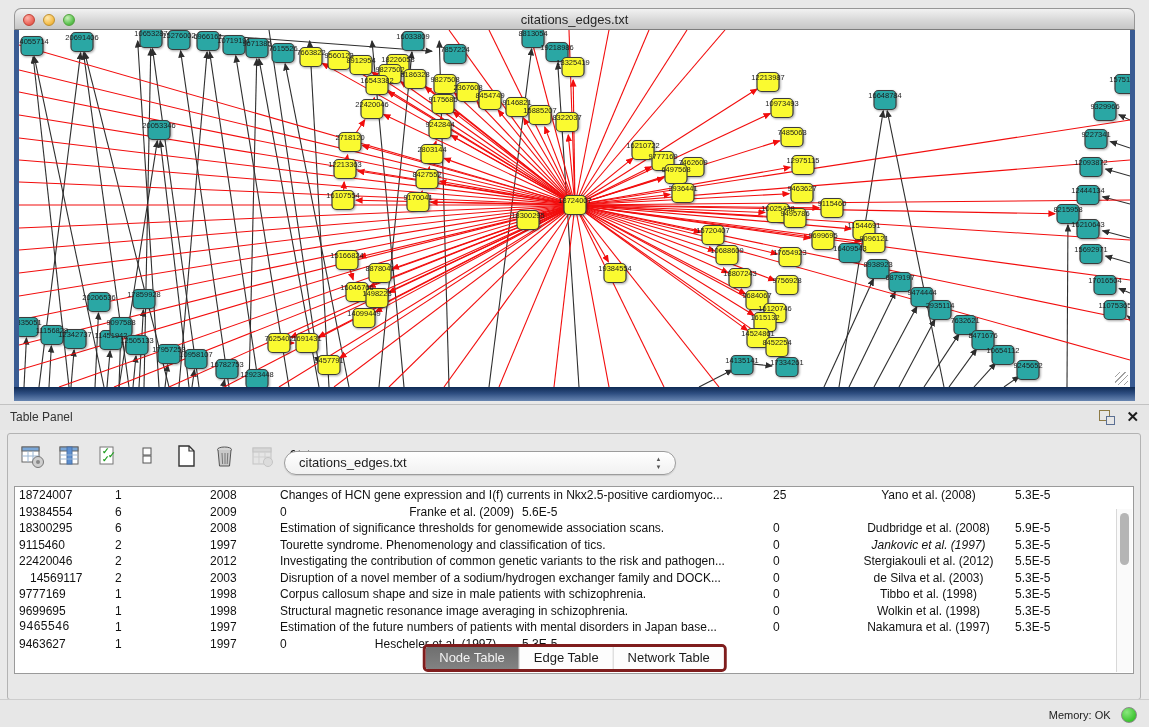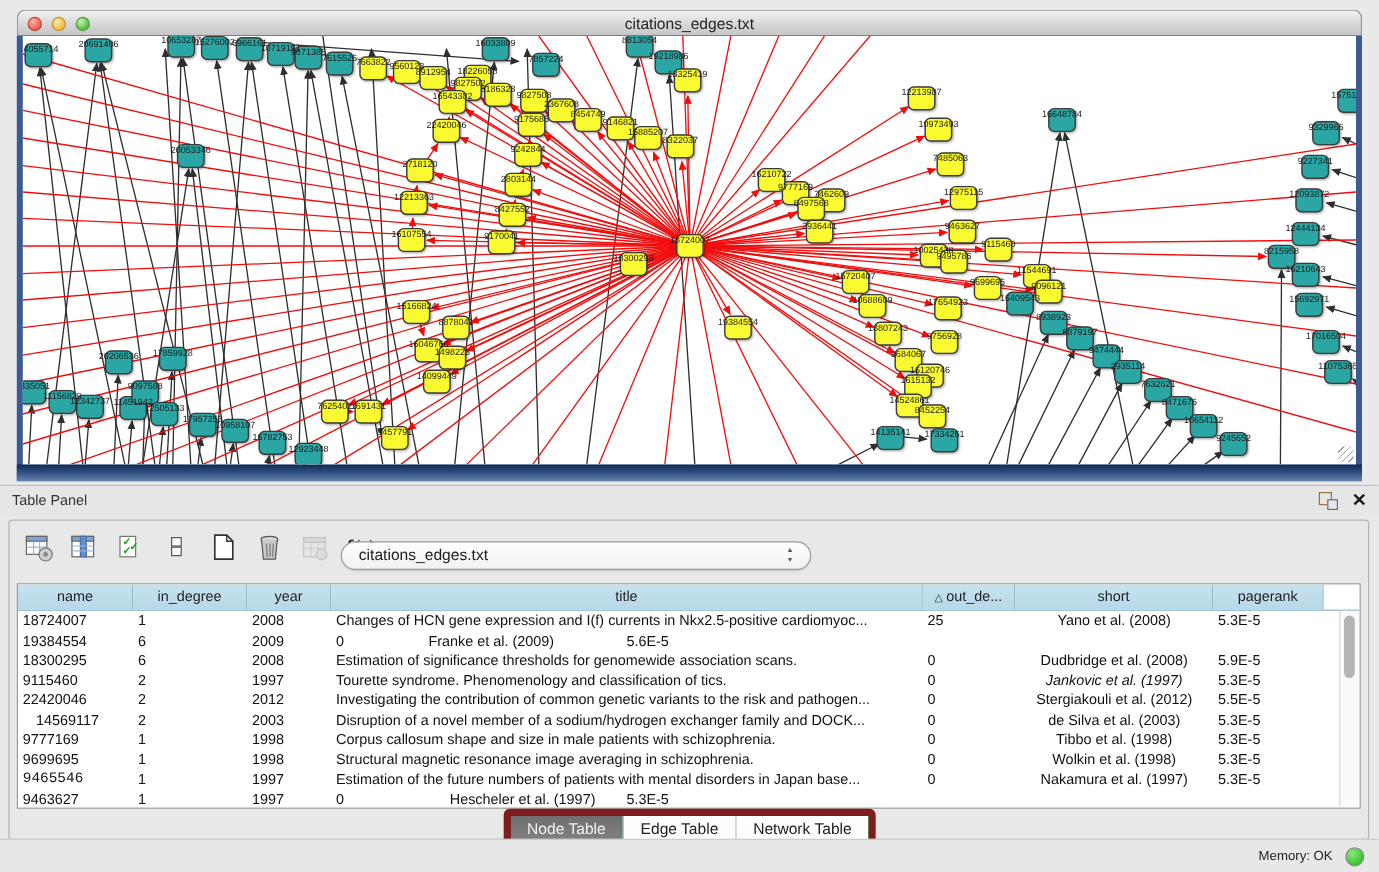--- a/index.html
+++ b/index.html
@@ -53,22 +53,22 @@
   .th{box-sizing:border-box;height:21px;line-height:20px;text-align:center;font-size:12px;color:#1e1e1e;
     background:linear-gradient(180deg,#c7e2ef,#b7d8e8);border-right:1px solid #96b9ca;overflow:hidden;white-space:nowrap}
   .sort-glyph{font-size:9px;margin-right:3px;color:#16323f}
   .tr{display:flex;height:16.5px}
   .td{box-sizing:border-box;height:16.5px;line-height:16.5px;font-size:12px;color:#111;
       padding:0 4px;overflow:hidden;white-space:nowrap}
   #vscroll{position:absolute;right:1px;top:22px;width:15px;bottom:1px;background:#fafafa;border-left:1px solid #d8d8d8}
   #vthumb{position:absolute;left:3px;top:4px;width:9px;height:52px;border-radius:5px;background:#b5b5b5}
 
   
-  #seg-tabs{position:absolute;left:50%;transform:translateX(-50%);top:674px;height:22px;display:flex;
-    border:6px solid #7f1d1d;border-radius:5px;overflow:hidden;background:#15803d;box-shadow:0 1px 0 rgba(255,255,255,.7)}
+  #seg-tabs{position:absolute;left:50%;transform:translateX(-50%);top:644px;height:22px;display:flex;
+    border:3px solid #7f1d1d;border-radius:5px;overflow:hidden;background:#ffffff;box-shadow:0 1px 0 rgba(255,255,255,.7)}
   .seg{height:22px;line-height:22px;padding:0 14px;font-size:13px;color:#1c1c1c;background:#fdfdfd;border-right:1px solid #c9c9c9}
   .seg:last-child{border-right:none}
   .seg.active{background:linear-gradient(180deg,#6f6f6f,#828282);color:#f2f2f2}
 
   
   #statusbar{position:absolute;left:0;bottom:0;width:1149px;height:27px;background:#e7e7e7;border-top:1px solid #cdcdcd}
   #memory-chip{position:absolute;right:12px;top:5px;height:16px}
   #memory-label{display:inline-block;vertical-align:middle;font-size:11px;color:#222;margin-right:6px}
   #memory-dot{display:inline-block;vertical-align:middle;width:14px;height:14px;border-radius:50%;
     background:radial-gradient(circle at 35% 30%,#8ae87e,#3dc431 70%);border:1px solid #8a8a8a}
@@ -559,45 +559,36 @@
     </span>
     <span class="tb-btn" id="fx-btn">f(x)</span>
   </div>
 
   <div id="combo">
     <span id="combo-text">citations_edges.txt</span>
     <span id="combo-arrows">▲<br>▼</span>
   </div>
 
   <div id="table-box">
-    <div id="thead">
-        <div class="th" style="width: 96px;">name</div>
-        <div class="th" style="width: 95px;">in_degree</div>
-        <div class="th" style="width: 70px;">year</div>
-        <div class="th" style="width: 493px;">title</div>
-        <div class="th" style="width: 77px;"><span class="sort-glyph">△</span>out_de...</div>
-        <div class="th" style="width: 165px;">short</div>
-        <div class="th" style="width: 92px;">pagerank</div>
-      </div>
     <div id="tbody">
         <div class="tr">
           <div class="td" style="width: 96px; text-align: left;">18724007</div>
           <div class="td" style="width: 95px; text-align: left;">1</div>
           <div class="td" style="width: 70px; text-align: left;">2008</div>
           <div class="td" style="width: 493px; text-align: left;">Changes of HCN gene expression and I(f) currents in Nkx2.5-positive cardiomyoc...</div>
           <div class="td" style="width: 77px; text-align: left;">25</div>
           <div class="td" style="width: 165px; text-align: center;">Yano et al. (2008)</div>
           <div class="td" style="width: 92px; text-align: left;">5.3E-5</div>
         </div>
         <div class="tr">
           <div class="td" style="width: 96px; text-align: left;">19384554</div>
           <div class="td" style="width: 95px; text-align: left;">6</div>
           <div class="td" style="width: 70px; text-align: left;">2009</div>
           <div class="td" style="width: 77px; text-align: left;">0</div>
-          <div class="td" style="width: 165px; text-align: left;">Franke et al. (2009)</div>
+          <div class="td" style="width: 165px; text-align: right;">Franke et al. (2009)</div>
           <div class="td" style="width: 92px; text-align: left;">5.6E-5</div>
         </div>
         <div class="tr">
           <div class="td" style="width: 96px; text-align: left;">18300295</div>
           <div class="td" style="width: 95px; text-align: left;">6</div>
           <div class="td" style="width: 70px; text-align: left;">2008</div>
           <div class="td" style="width: 493px; text-align: left;">Estimation of significance thresholds for genomewide association scans.</div>
           <div class="td" style="width: 77px; text-align: left;">0</div>
           <div class="td" style="width: 165px; text-align: center;">Dudbridge et al. (2008)</div>
           <div class="td" style="width: 92px; text-align: left;">5.9E-5</div>

